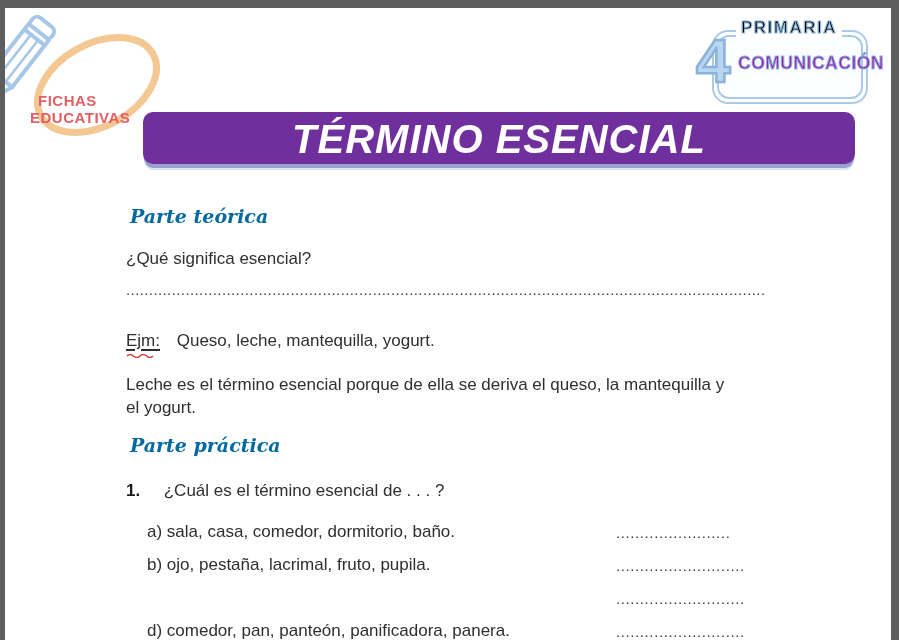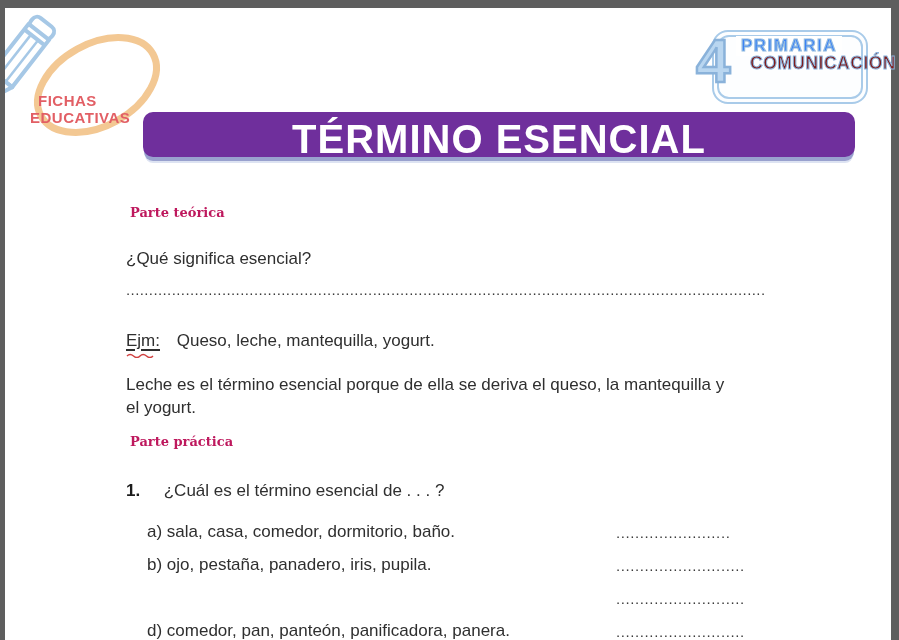--- a/index.html
+++ b/index.html
@@ -12,36 +12,36 @@
 
   
   #logo{position:absolute;left:5px;top:10px;width:185px;height:140px;}
 
   
   #badge{position:absolute;left:698px;top:12px;width:185px;height:100px;}
   .badge-rect-outer{position:absolute;left:14px;top:18px;width:152px;height:70px;
       border:2px solid #a9cbe9;border-radius:16px;background:#fdfeff;}
   .badge-rect-inner{position:absolute;left:19px;top:23px;width:142px;height:60px;
       border:2px solid #a9cbe9;border-radius:12px;}
-  .badge-primaria{position:absolute;left:38px;top:24px;padding:0 5px;background:#ffffff;
-      font-size:17px;font-weight:800;letter-spacing:1.5px;color:#3b82f6;
+  .badge-primaria{position:absolute;left:38px;top:6px;padding:0 5px;background:#ffffff;
+      font-size:17px;font-weight:800;letter-spacing:1.5px;color:#000000;
       -webkit-text-stroke:1.2px #92bbe0;}
   .badge-grade{position:absolute;left:-2px;top:14px;font-size:62px;line-height:70px;font-weight:800;
       color:#b9d6f0;-webkit-text-stroke:2.5px #8ab2da;}
   .badge-subject{position:absolute;left:40px;top:41px;font-size:17.5px;font-weight:800;
-      letter-spacing:0.5px;color:#7f1d1d;margin-left:12px;-webkit-text-stroke:1px #8cb4dc;}
+      letter-spacing:0.5px;color:#a21caf;-webkit-text-stroke:1px #8cb4dc;}
 
   
-  #banner{position:absolute;left:143px;top:112px;width:712px;height:45px;background:#6f2f9c;
-      border-radius:10px;box-shadow:0 5px 0 -1px #99a1ce,0 8px 0 -2px #dde3f2;}
+  #banner{position:absolute;left:143px;top:112px;width:712px;height:52px;background:#6f2f9c;
+      border-radius:10px;box-shadow:0 5px 0 -1px #99a1ce,0 8px 0 -2px #dde3f2;font-style:italic;}
   #banner .title{display:block;text-align:center;line-height:54px;font-size:40px;font-weight:800;
       letter-spacing:1px;color:#ffffff;}
 
   .serif-heading{position:absolute;left:130px;font-family:"DejaVu Serif",serif;font-weight:700;
-      font-size:13px;color:#be185d;}
+      font-size:19px;color:#0369a1;font-style:italic;}
   .body-text{position:absolute;left:126px;font-size:17px;color:#2f2f2f;}
 
   #theory-heading{top:205px;}
   #theory-question{top:249px;}
   #dots-line{top:281px;width:639px;height:20px;overflow:hidden;white-space:nowrap;
       font-size:15px;letter-spacing:0.4px;color:#3a3a3a;}
   #example-row{top:331px;}
   .example-label{position:relative;display:inline-block;text-decoration:underline;
       text-decoration-thickness:1.5px;text-underline-offset:3px;}
   .example-label svg{position:absolute;left:0;bottom:-7px;}
@@ -120,21 +120,21 @@
   <div id="exercise-prompt" class="body-text">
     <span class="q-number">1.</span>
     <span>¿Cuál es el término esencial de . . . ?</span>
   </div>
 
   <div id="item-a" class="item-row">
     <span class="item-text">a) sala, casa, comedor, dormitorio, baño.</span>
     <span class="item-dots">........................</span>
   </div>
   <div id="item-b" class="item-row">
-    <span class="item-text">b) ojo, pestaña, panadero, iris, pupila.</span>
+    <span class="item-text">b) ojo, pestaña, lacrimal, fruto, pupila.</span>
     <span class="item-dots">...........................</span>
   </div>
   <div id="item-c" class="item-row">
     <span class="item-dots">...........................</span>
   </div>
   <div id="item-d" class="item-row">
     <span class="item-text">d) comedor, pan, panteón, panificadora, panera.</span>
     <span class="item-dots">...........................</span>
   </div>
 

